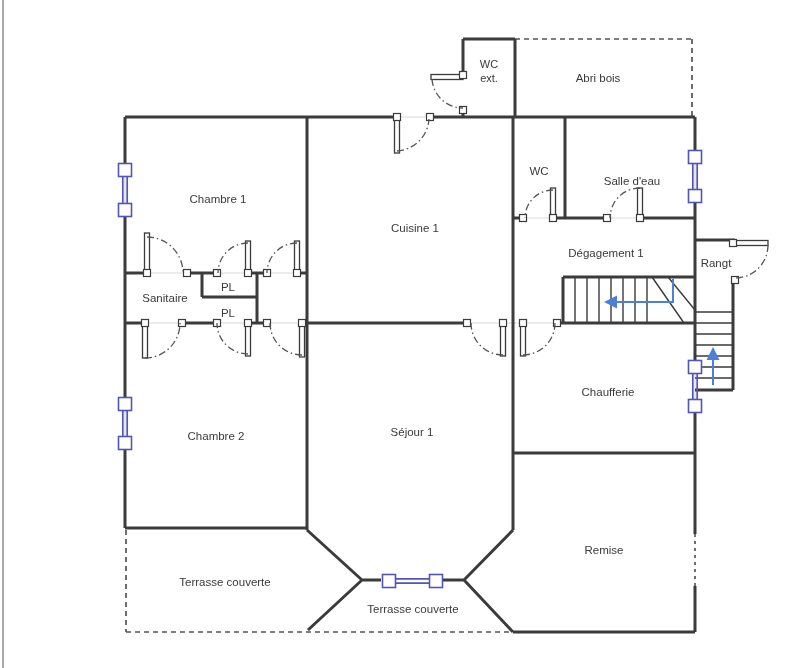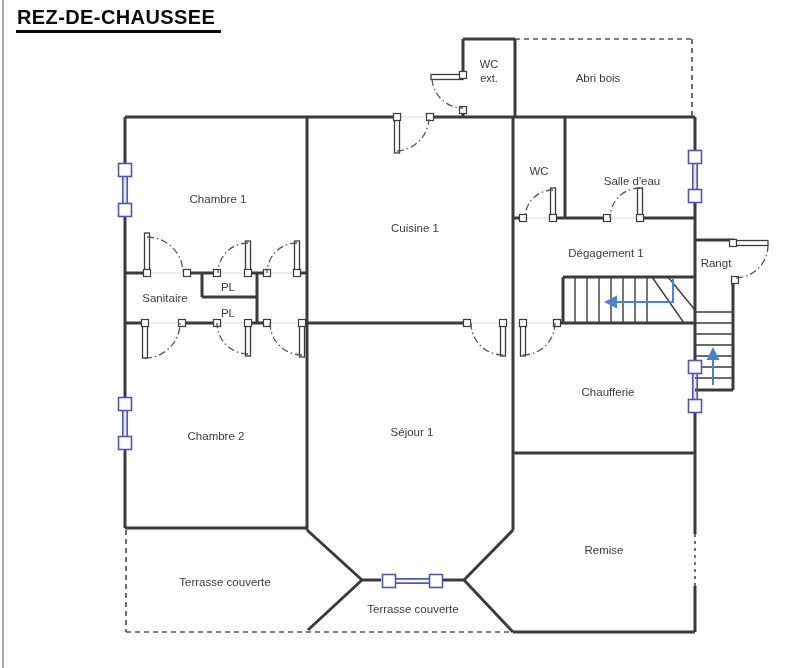--- a/index.html
+++ b/index.html
@@ -13,21 +13,20 @@
   .nofill{fill:none;}
   .lbl{fill:#3a3a3a;font-size:11.5px;font-family:"Liberation Sans",sans-serif;
        text-anchor:middle;}
   .lbl-sm{font-size:11px;}
 </style>
 </head>
 <body>
 
 <div class="page">
   <div class="left-edge"></div>
-  <div class="plan-title">REZ-DE-CHAUSSEE</div>
 
   <svg width="800" height="668" viewBox="0 0 800 668">
 
     <g stroke-width="1.2" stroke="#d9d9d9">
       <path class="nofill" d="M125,273 H307 M125,323 H695 M513,218 H695 M396,117 H431 M125,163 V217 M125,397 V450 M695,150 V203 M695,360 V413"></path>
     </g>
 
     <g stroke-width="1.7" stroke-dasharray="5 4" stroke="#555555">
       <path class="nofill" d="M515,39 H692 M692,39 V117"></path>
       <path class="nofill" d="M126,530 V632 M126,632 H512"></path>

